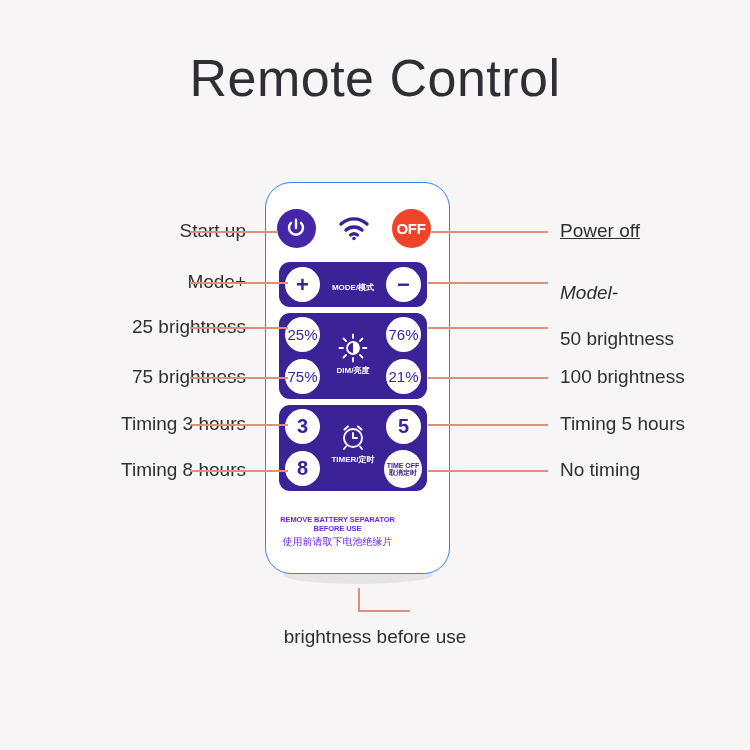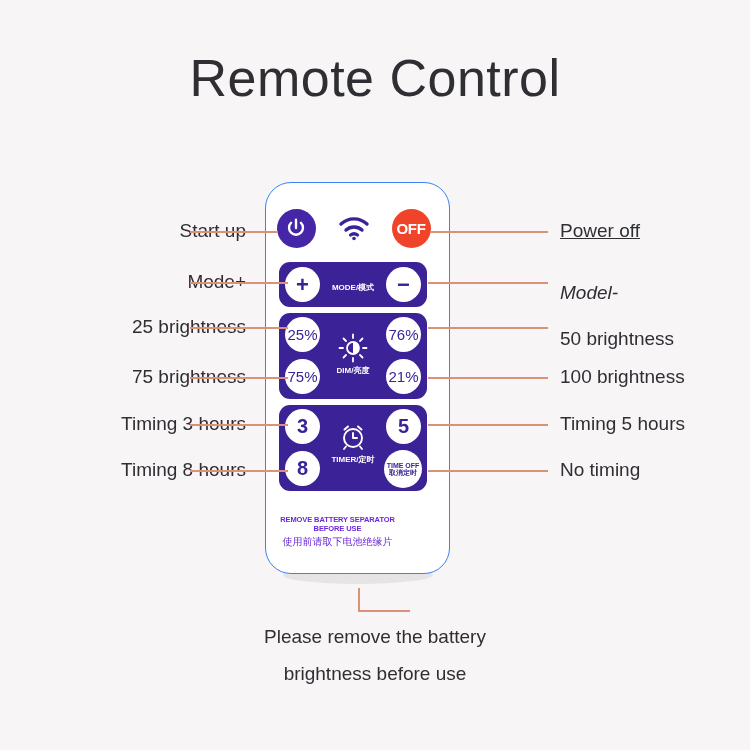--- a/index.html
+++ b/index.html
@@ -328,17 +328,16 @@
   <div class="leader" style="left:428px; top:377px; width:120px;"></div>
 
   <div class="callout right" style="left:560px; top:424px;">Timing 5 hours</div>
   <div class="leader" style="left:428px; top:424px; width:120px;"></div>
 
   <div class="callout right" style="left:560px; top:470px;">No timing</div>
   <div class="leader" style="left:428px; top:470px; width:120px;"></div>
 
   <div id="bracket"></div>
   <div id="bottom-caption">
-    <div>Please remove the battery</div>
     <div>brightness before use</div>
   </div>
 
 </div>
 
 </body></html>

